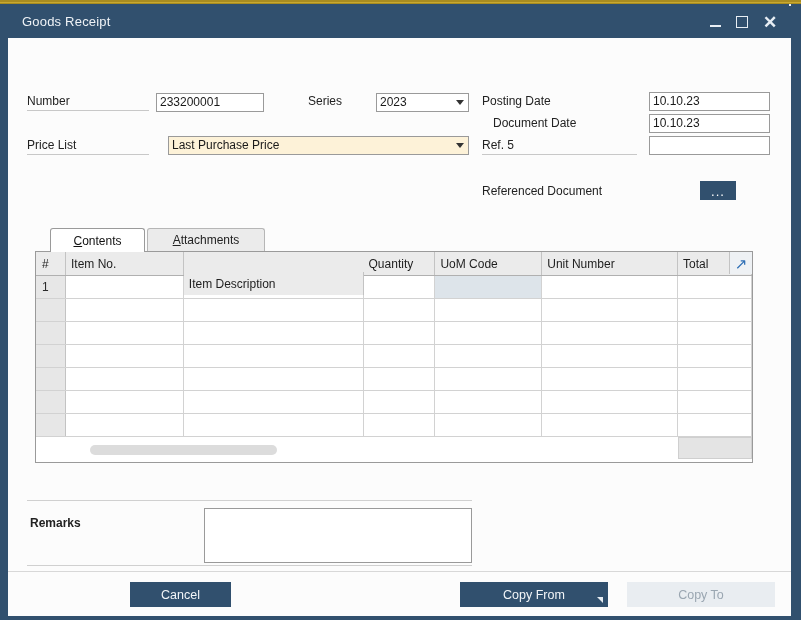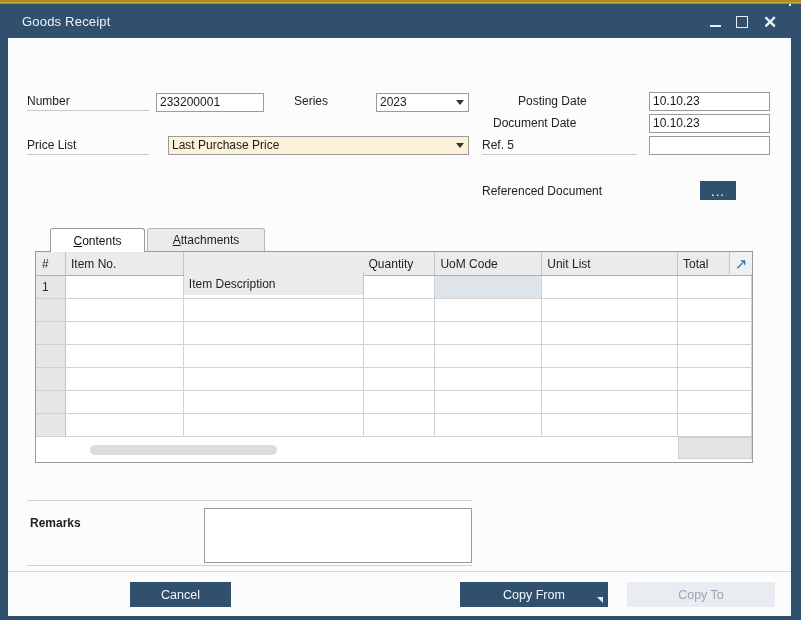--- a/index.html
+++ b/index.html
@@ -381,33 +381,33 @@
       <div class="wbtn" id="btn-close">
         <div class="glyph-close">✕</div>
       </div>
     </div>
 
     <div id="client">
 
       <div class="lbl lbl-ul" style="left:19px; top:56px; width:122px;">Number</div>
       <div class="fld" style="left:148px; top:55px; width:108px;">233200001</div>
 
-      <div class="lbl" style="left:286px; top:56px;">Series</div>
+      <div class="lbl" style="left:300px; top:56px;">Series</div>
       <div class="combo" style="left:368px; top:55px; width:93px;">
         <span>2023</span>
         <span class="arw"></span>
       </div>
 
       <div class="lbl lbl-ul" style="left:19px; top:100px; width:122px;">Price List</div>
       <div class="combo cream" style="left:160px; top:98px; width:301px;">
         <span>Last Purchase Price</span>
         <span class="arw"></span>
       </div>
 
-      <div class="lbl" style="left:474px; top:56px;margin-left:36px;">Posting Date</div>
+      <div class="lbl" style="left:474px; top:56px;">Posting Date</div>
       <div class="fld" style="left:641px; top:54px; width:121px;">10.10.23</div>
 
       <div class="lbl" style="left:474px; top:78px;margin-left:11px;">Document Date</div>
       <div class="fld" style="left:641px; top:76px; width:121px;">10.10.23</div>
 
       <div class="lbl lbl-ul" style="left:474px; top:100px; width:155px;">Ref. 5</div>
       <div class="fld empty" style="left:641px; top:98px; width:121px;"></div>
 
       <div class="lbl" style="left:474px; top:146px;">Referenced Document</div>
       <div id="btn-refdoc" style="left:692px; top:143px;">
@@ -425,21 +425,21 @@
         </div>
       </div>
 
       <div id="grid">
         <div id="grid-head">
             <div class="hcell idx" style="width: 30px;">#</div>
             <div class="hcell" style="width: 118px;">Item No.</div>
             <div class="hcell" style="width: 180px; margin-top: 20px;">Item Description</div>
             <div class="hcell" style="width: 72px;">Quantity</div>
             <div class="hcell" style="width: 107px;">UoM Code</div>
-            <div class="hcell" style="width: 136px;">Unit List</div>
+            <div class="hcell" style="width: 136px;">Unit Number</div>
             <div class="hcell" style="width: 74px;">Total</div>
             <div id="expand-icon">↗</div>
           </div>
         <div id="grid-body">
             <div class="grow">
               <div class="gcell idx" style="width: 30px;">1</div>
               <div class="gcell" style="width: 118px;"></div>
               <div class="gcell" style="width: 180px;"></div>
               <div class="gcell" style="width: 72px;"></div>
               <div class="gcell sel" style="width: 107px;"></div>

